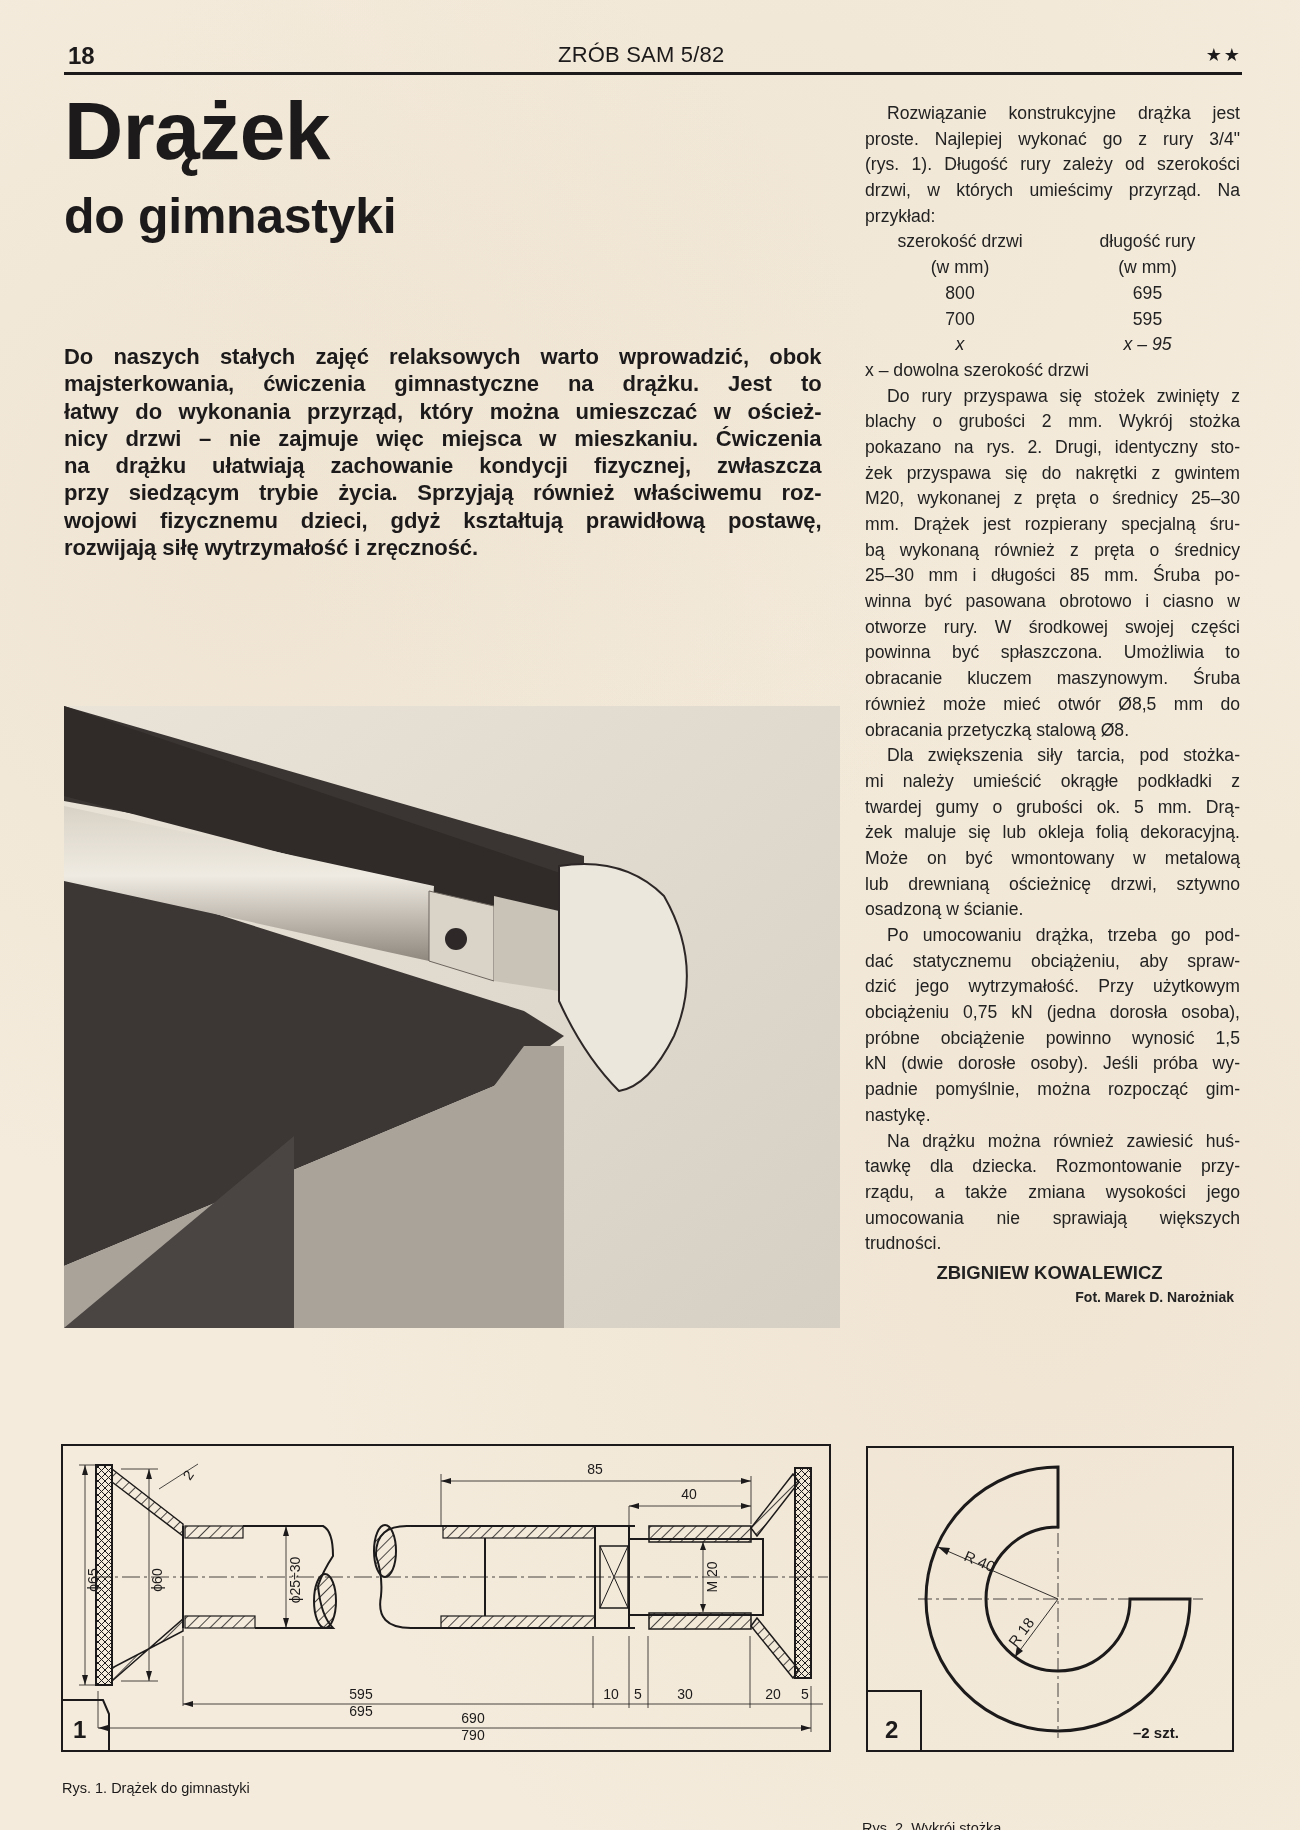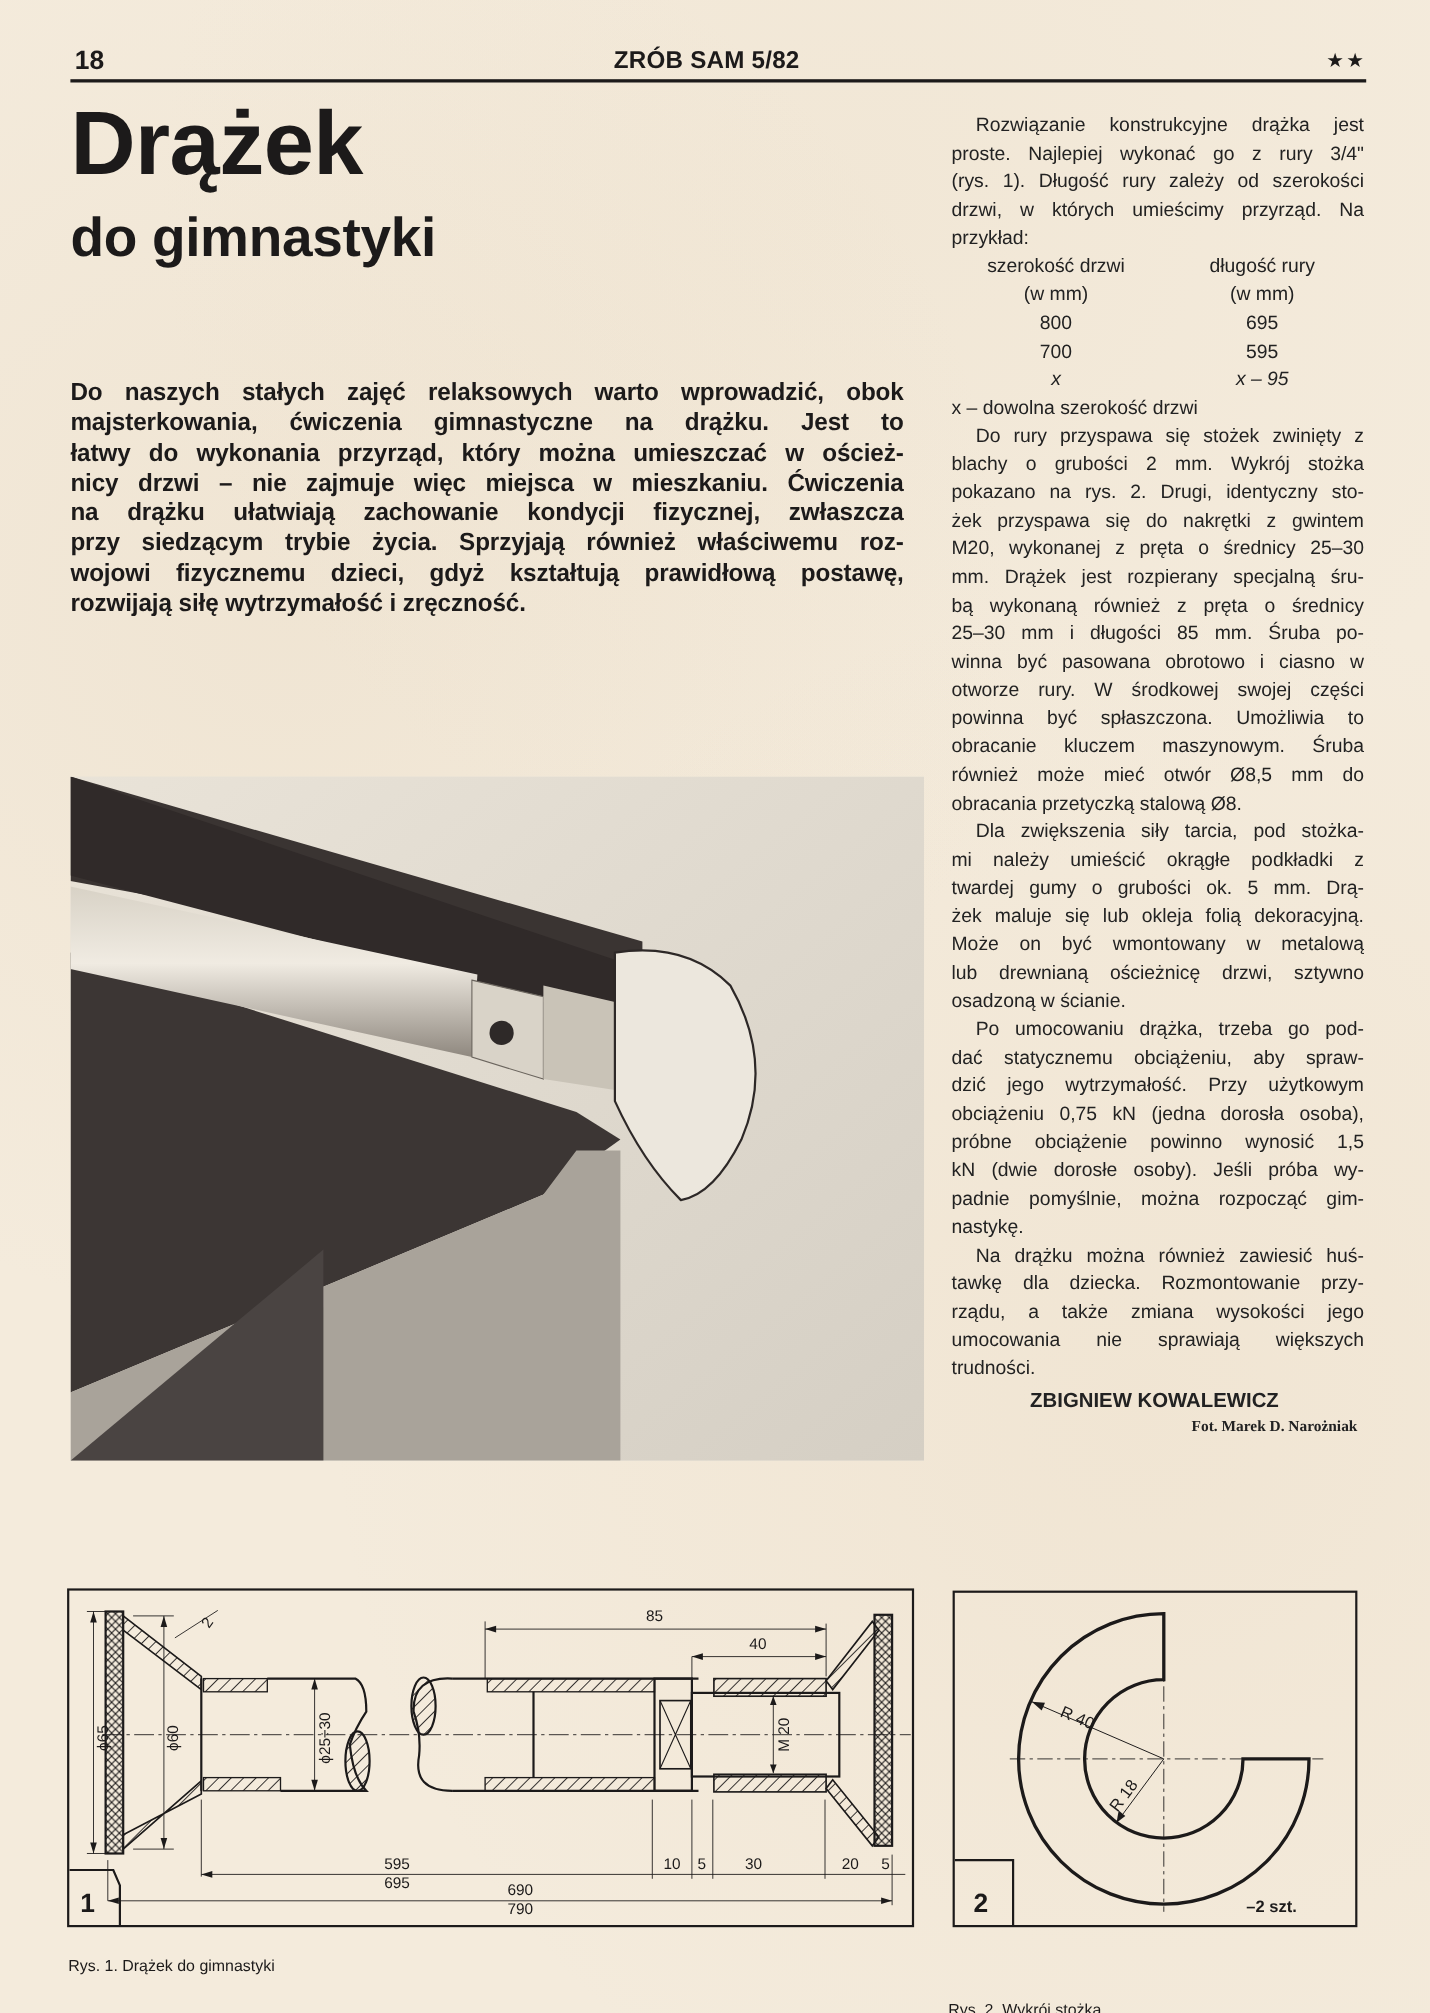--- a/index.html
+++ b/index.html
@@ -12,21 +12,21 @@
   .paper-grain {
     position: absolute; inset: 0; pointer-events: none;
     background:
       radial-gradient(circle at 20% 30%, rgba(220,200,170,0.18), transparent 40%),
       radial-gradient(circle at 80% 70%, rgba(220,195,160,0.15), transparent 45%),
       radial-gradient(circle at 60% 10%, rgba(230,215,190,0.2), transparent 35%);
   }
   
   .hdr { position: absolute; left: 64px; right: 58px; top: 40px; height: 36px; }
   .hdr .pg { position: absolute; left: 4px; top: 2px; font-weight: bold; font-size: 24px; }
-  .hdr .mag { position: absolute; left: 494px; top: 2px; font-weight: bold; font-size: 22px; letter-spacing: 0.2px; text-align: right; }
+  .hdr .mag { position: absolute; left: 494px; top: 2px; font-weight: normal; font-size: 22px; letter-spacing: 0.2px; text-align: right; }
   .hdr .stars { position: absolute; right: 0; top: 4px; font-size: 18px; letter-spacing: 2px; }
   .hdr .rule { position: absolute; left: 0; right: 0; top: 32px; height: 3px; background: #1c1a1a; }
 
   
   .title { position: absolute; left: 64px; top: 86px; font-weight: bold; font-size: 82px; line-height: 90px; letter-spacing: -0.5px; }
   .subtitle { position: absolute; left: 64px; top: 188px; font-weight: bold; font-size: 50px; line-height: 56px; letter-spacing: -0.3px; }
 
   
   .lead {
     position: absolute; left: 64px; top: 343px; width: 773px;
@@ -42,21 +42,21 @@
     position: absolute; left: 865px; top: 101px; width: 375px;
     font-size: 17.6px; line-height: 25.7px; color: #222;
   }
   .col .ln { display: block; text-align: justify; text-align-last: justify; white-space: nowrap; height: 25.7px; }
   .col .ln.last { text-align-last: left; }
   .col .ln.ind { padding-left: 22px; }
   .col .tbl { display: grid; grid-template-columns: 190px 185px; }
   .col .tbl span { text-align: center; height: 25.7px; display: block; }
   .col .tbl span.x { font-style: italic; }
   .col .author { text-align: center; font-weight: bold; font-size: 18.5px; margin-top: 3px; height: 25px; padding-right: 6px; }
-  .col .photo { text-align: right; font-weight: bold; font-size: 14px; height: 22px; padding-right: 6px; font-family: Liberation Serif, serif; }
+  .col .photo { text-align: right; font-weight: bold; font-size: 14px; height: 22px; padding-right: 6px; }
 
   
   .photo-box { position: absolute; left: 64px; top: 706px; width: 776px; height: 622px; overflow: hidden; background: #e9e3d8; }
   .photo-box svg { display: block; }
 
   
   .fig { position: absolute; border: 2.5px solid #1c1a1a; box-sizing: border-box; }
   .fig1 { left: 61px; top: 1444px; width: 770px; height: 308px; }
   .fig2 { left: 866px; top: 1446px; width: 368px; height: 306px; }
   .fig svg { position: absolute; left: 0; top: 0; }

